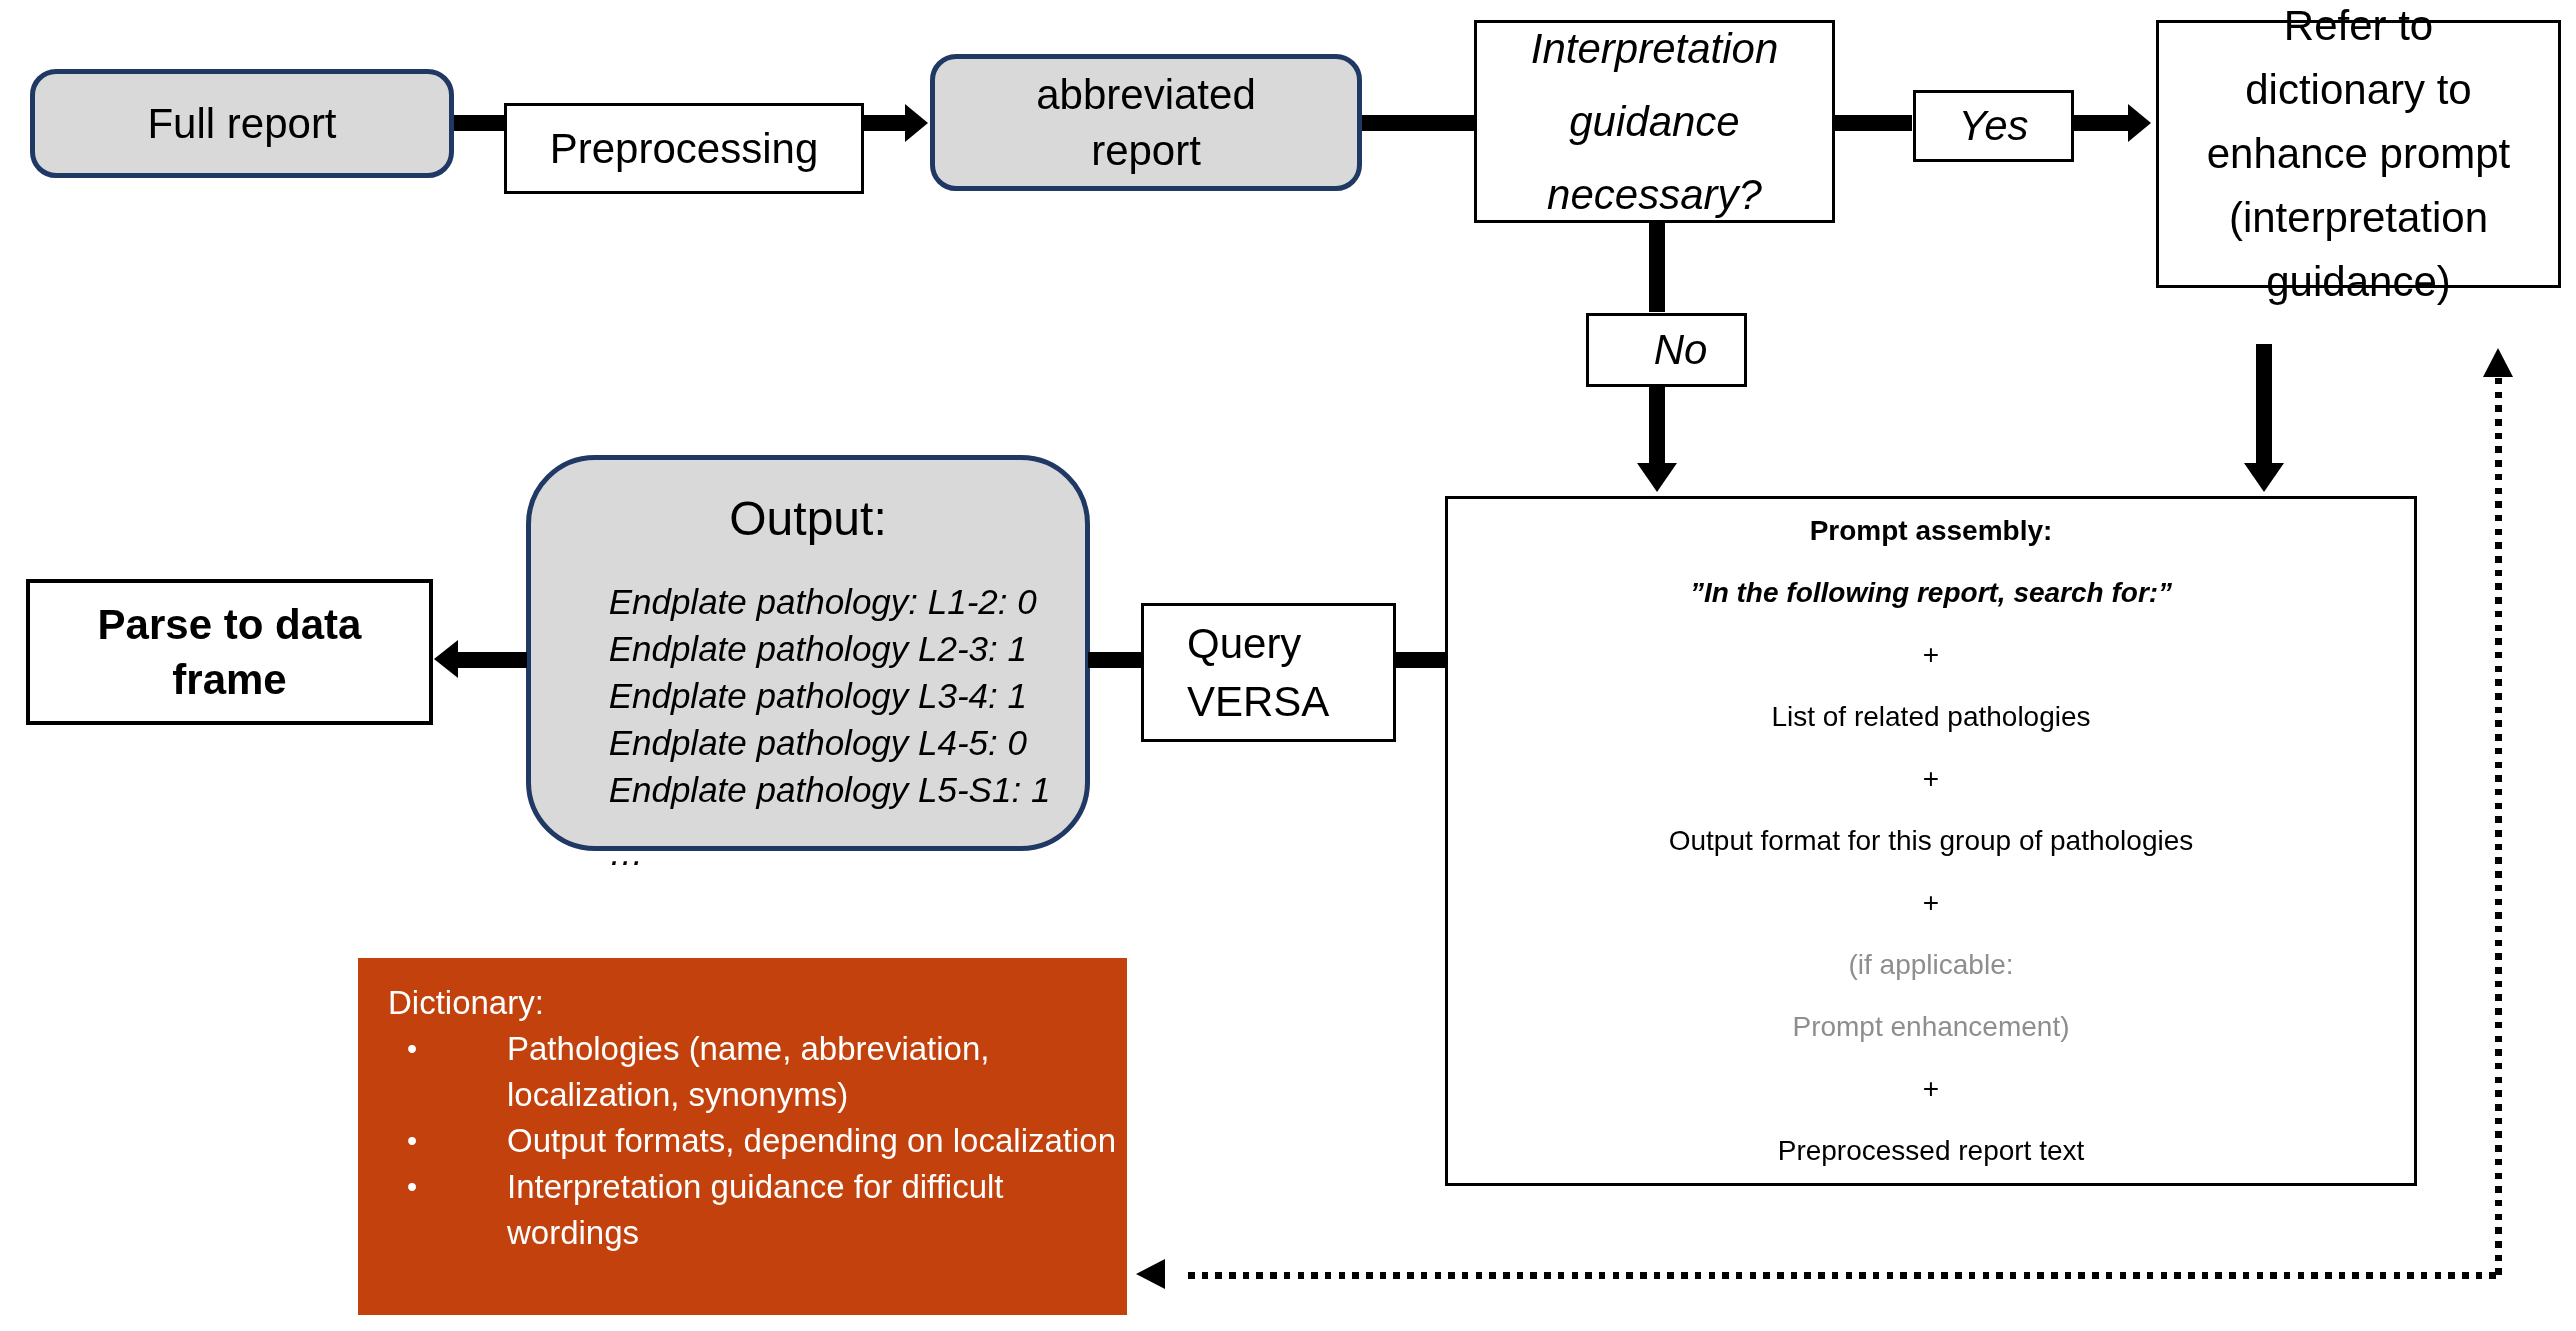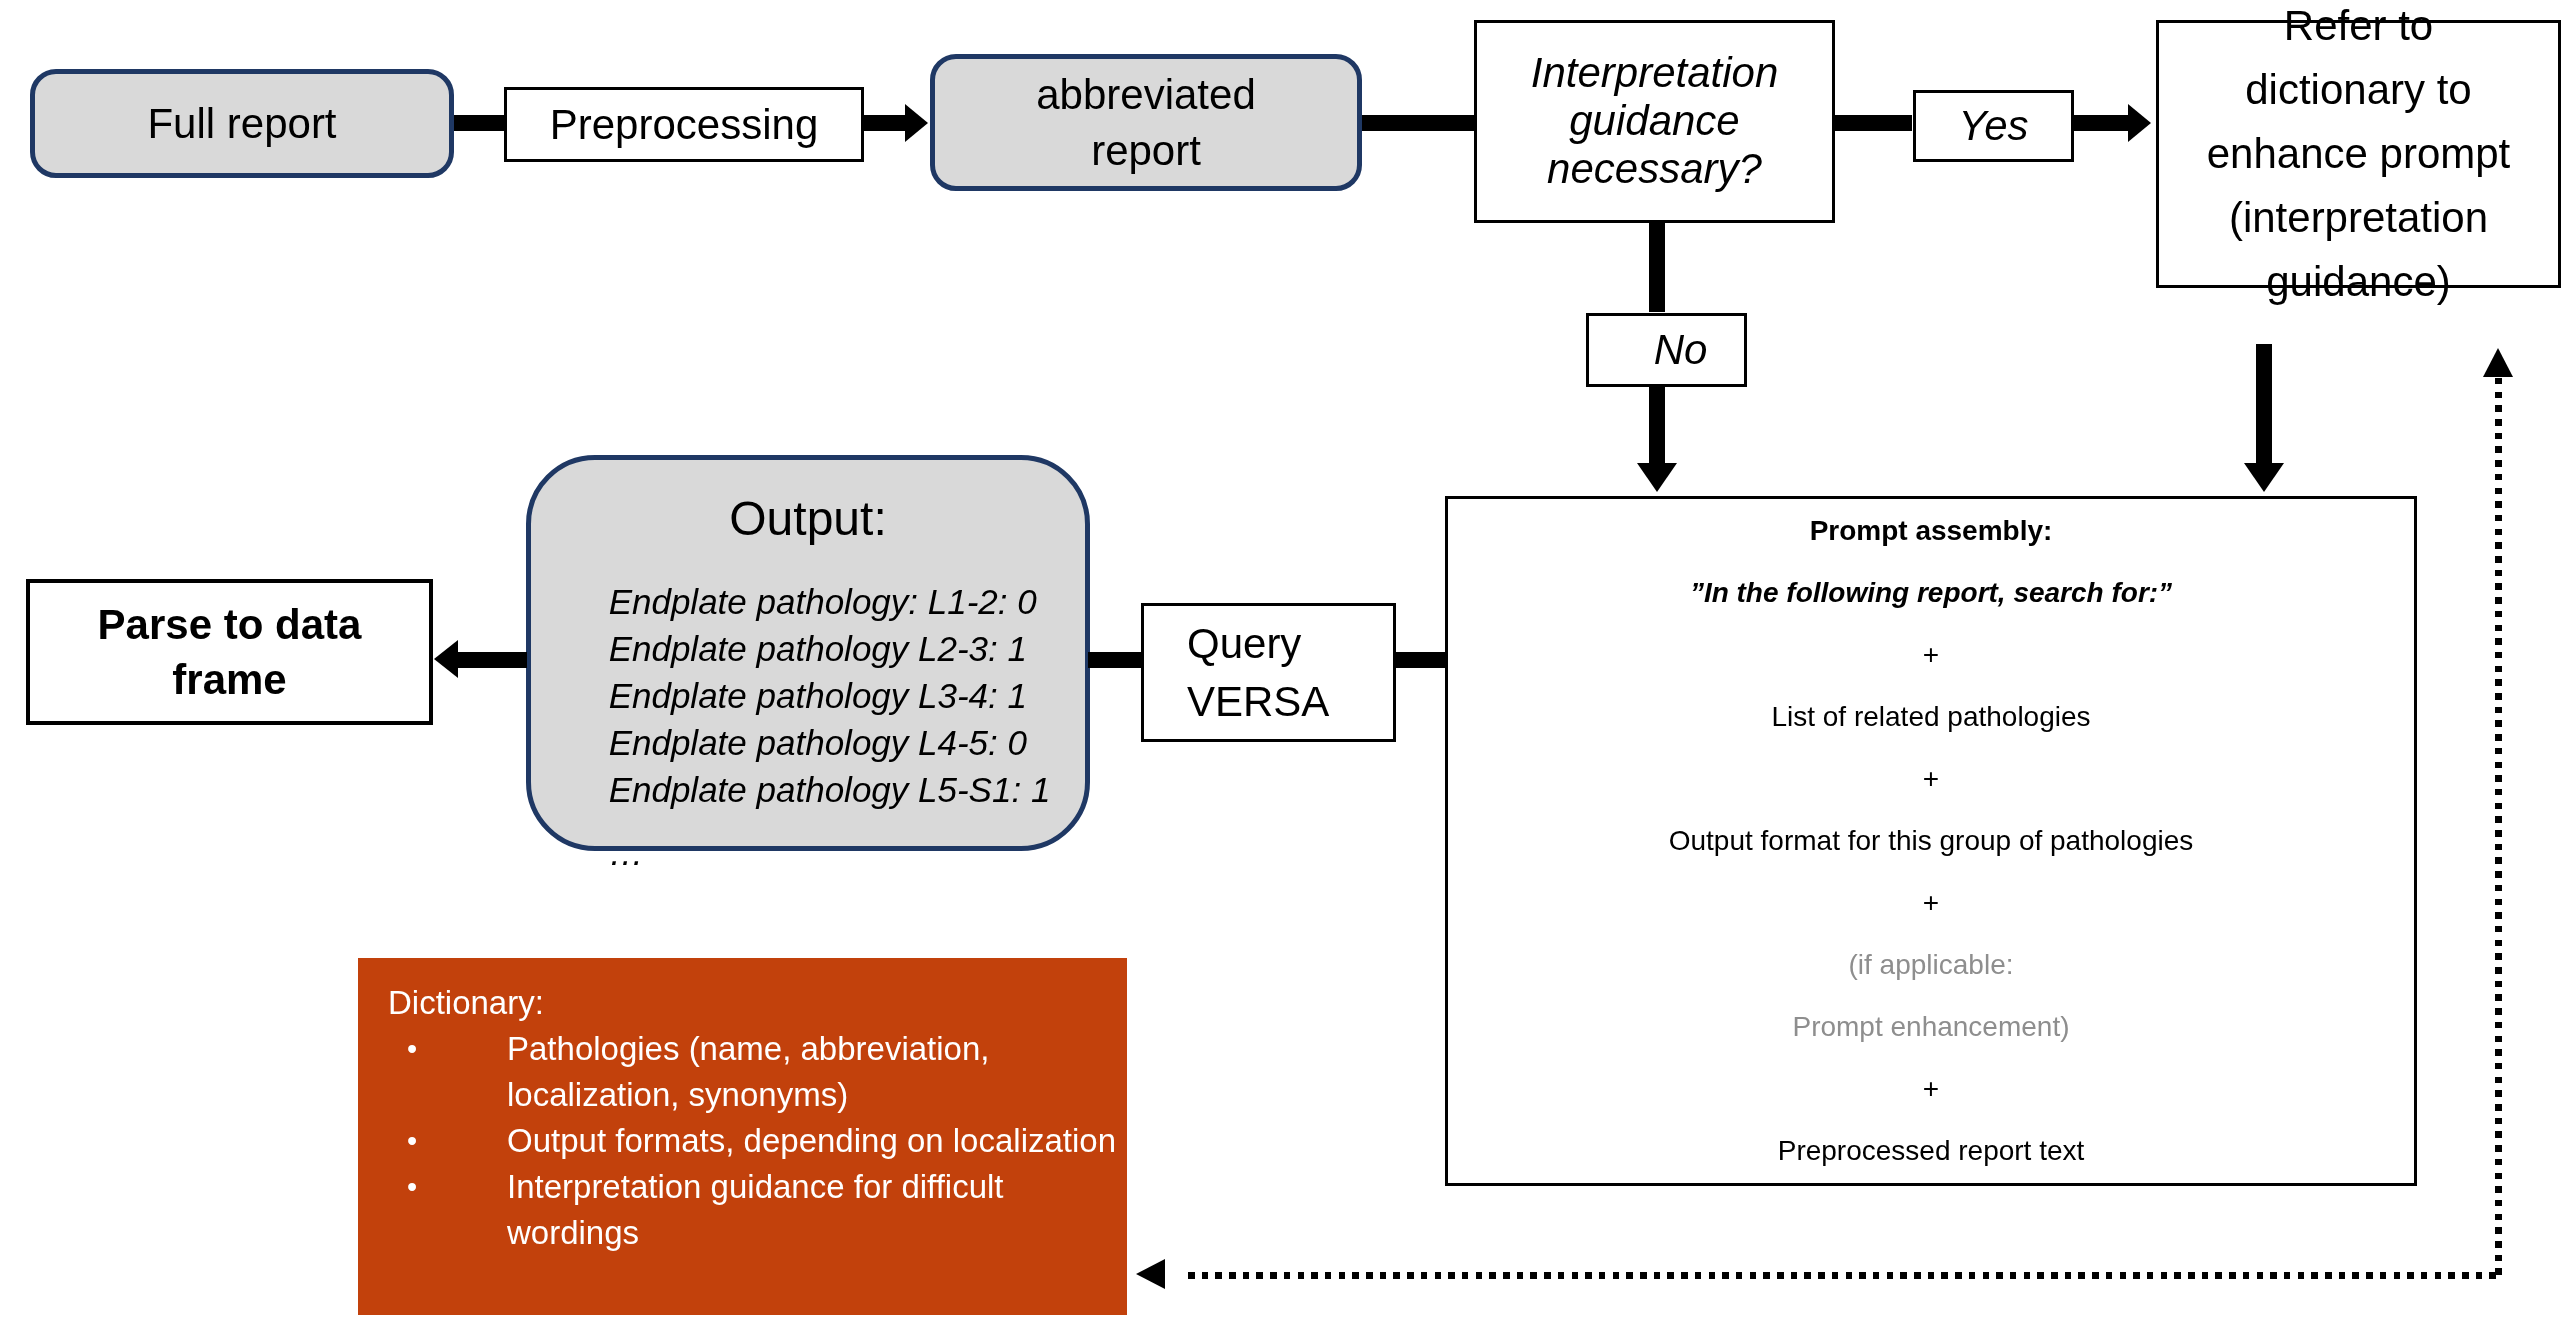--- a/index.html
+++ b/index.html
@@ -68,30 +68,30 @@
 </style>
 </head>
 <body>
 
 <div id="canvas">
 
   <div class="node gray-rounded" style="left:30px;top:69px;width:424px;height:109px;">
     <span class="lbl">Full report</span>
   </div>
 
-  <div class="node white-box" style="left:504px;top:87px;width:360px;height:75px;">
+  <div class="node white-box" style="left:504px;top:103px;width:360px;height:91px;">
     <span class="lbl">Preprocessing</span>
   </div>
 
   <div class="node gray-rounded" style="left:930px;top:54px;width:432px;height:137px;">
     <span class="lbl" style="max-width:268px;">abbreviated report</span>
   </div>
 
   <div class="node white-box" style="left:1474px;top:19.5px;width:361px;height:203px;">
-    <span class="lbl italic" style="max-width:326px;line-height:48px;">Interpretation guidance necessary?</span>
+    <span class="lbl italic" style="max-width:326px;line-height:73px;">Interpretation guidance necessary?</span>
   </div>
 
   <div class="node white-box" style="left:1913px;top:90px;width:161px;height:72px;">
     <span class="lbl italic">Yes</span>
   </div>
 
   <div class="node white-box" style="left:2156px;top:19.5px;width:405px;height:268px;">
     <span class="lbl" style="max-width:318px;line-height:64px;">Refer to dictionary to enhance prompt (interpretation guidance)</span>
   </div>
 

